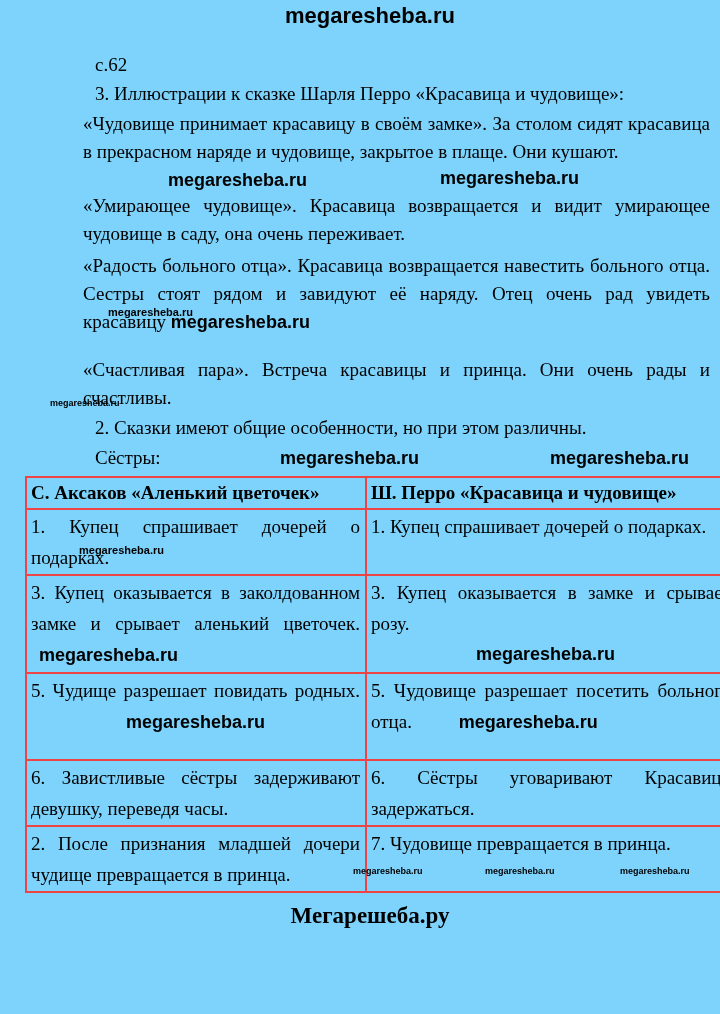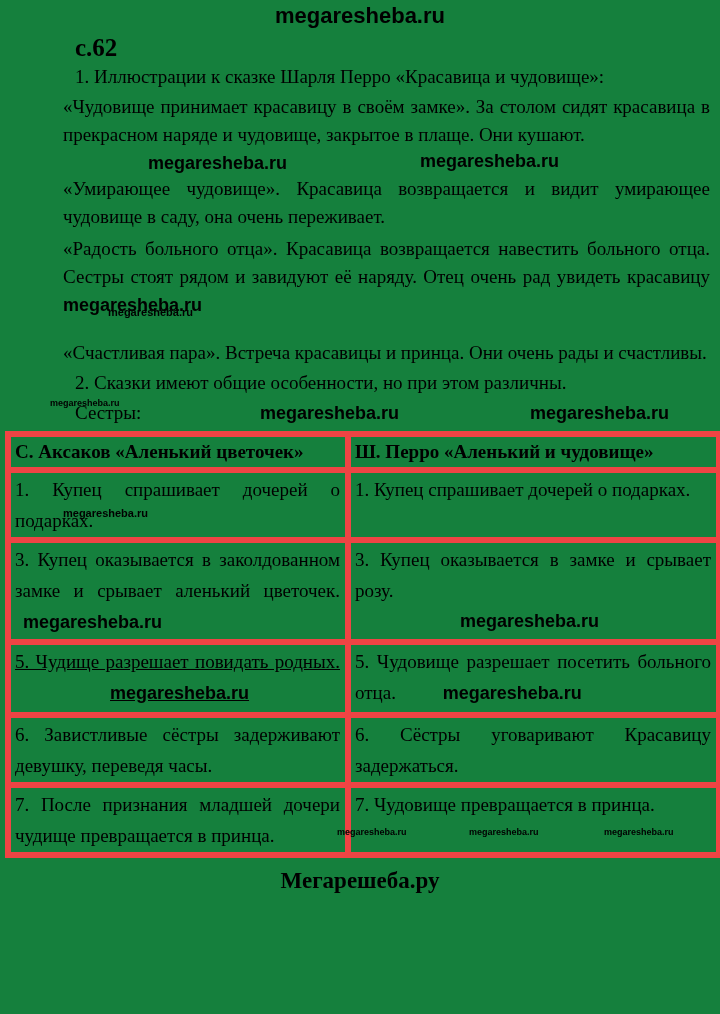--- a/index.html
+++ b/index.html
@@ -1,37 +1,38 @@
 <!DOCTYPE html>
 <html><head>
 <meta charset="utf-8">
 <style>
   * { box-sizing: border-box; }
   html, body { margin: 0; padding: 0; background: #ffffff; }
   .page {
     position: relative;
     width: 720px;
     height: 1014px;
-    background: #15803d;
+    background: #7dd3fc;
     color: #000000;
     font-family: "Liberation Serif", serif;
     overflow: hidden;
+    padding-left: 20px;
   }
   .site-top {
     padding-top: 3px;
     text-align: center;
     font-family: "Liberation Sans", sans-serif;
     font-weight: bold;
     font-size: 22px;
     line-height: 26px;
   }
   .page-ref {
-    margin: 8px 0 4px 75px;
-    font-size: 25px;
-    font-weight: bold;
+    margin: 25px 0 4px 75px;
+    font-size: 19px;
+    font-weight: normal;
     line-height: 22px;
   }
   .text {
     margin: 0 10px 0 63px;
     font-size: 19px;
     line-height: 28px;
     text-align: justify;
   }
   .text p { margin: 0 0 4px 0; position: relative; }
   .text p.tight { margin-bottom: 2px; }
@@ -49,21 +50,21 @@
   .wm-xs { font-size: 9px; }
   .wm-line { position: relative; height: 24px; }
   .abs { position: absolute; }
   table.compare {
     border-collapse: collapse;
     table-layout: fixed;
     width: 711px;
     margin: 4px 0 0 5px;
   }
   .compare th, .compare td {
-    border: 6px solid #ef4444;
+    border: 2px solid #ef4444;
     vertical-align: top;
     padding: 1px 5px 1px 4px;
     font-size: 19px;
     line-height: 31px;
     text-align: justify;
     position: relative;
     overflow: visible;
   }
   .compare th {
     font-weight: bold;
@@ -88,86 +89,86 @@
 </head>
 <body>
 
 <div class="page">
 
   <div class="site-top">megaresheba.ru</div>
 
   <div class="page-ref">с.62</div>
 
   <div class="text">
-    <p class="indent tight"><span>1. Иллюстрации к сказке Шарля Перро «Красавица и чудовище»:</span></p>
+    <p class="indent tight"><span>3. Иллюстрации к сказке Шарля Перро «Красавица и чудовище»:</span></p>
 
     <p class="tight"><span>«Чудовище принимает красавицу в своём замке». За столом сидят красавица в прекрасном наряде и чудовище, закрытое в плаще. Они кушают.</span></p>
 
     <div class="wm-line">
       <span class="wm wm-lg abs" style="left:85px; top:-2px;">megaresheba.ru</span>
       <span class="wm wm-lg abs" style="left:357px; top:-4px;">megaresheba.ru</span>
     </div>
 
     <p><span>«Умирающее чудовище». Красавица возвращается и видит умирающее чудовище в саду, она очень переживает.</span></p>
 
     <p class="roomy"><span>«Радость больного отца». Красавица возвращается навестить больного отца. Сестры стоят рядом и завидуют её наряду. Отец очень рад увидеть красавицу</span> <strong class="wm wm-lg">megaresheba.ru</strong></p>
 
     <p class="roomy2"><span>«Счастливая пара». Встреча красавицы и принца. Они очень рады и счастливы.</span></p>
 
     <p class="indent tight"><span>2. Сказки имеют общие особенности, но при этом различны.</span></p>
 
-    <p class="indent" style="margin-bottom:0;"><span>Сестры:</span>
+    <p class="indent" style="margin-bottom:0;"><span>Сёстры:</span>
       <span class="wm wm-lg abs" style="left:185px; top:0;">megaresheba.ru</span>
       <span class="wm wm-lg abs" style="left:455px; top:0;">megaresheba.ru</span>
     </p>
   </div>
 
   <table class="compare">
     <colgroup>
       <col class="col-left">
       <col class="col-right">
     </colgroup>
     <tbody>
         <tr>
       <th><span>С. Аксаков «Аленький цветочек»</span></th>
-      <th><span>Ш. Перро «Аленький и чудовище»</span></th>
+      <th><span>Ш. Перро «Красавица и чудовище»</span></th>
     </tr>
     <tr>
       <td style="height:65px;">
         <span class="cell-text">1. Купец спрашивает дочерей о подарках.</span>
         <span class="wm wm-sm abs" style="left:52px; top:25px;">megaresheba.ru</span>
       </td>
       <td><span class="cell-text">1. Купец спрашивает дочерей о подарках.</span></td>
     </tr>
     <tr>
       <td style="height:93px;">
         <span class="cell-text" style="text-indent:14px;">3. Купец оказывается в заколдованном замке и срывает аленький цветочек.</span>
         <strong class="wm wm-lg" style="margin-left:8px;">megaresheba.ru</strong>
       </td>
       <td>
         <span class="cell-text" style="text-indent:10px;">3. Купец оказывается в замке и срывает розу.</span>
         <strong class="wm wm-lg wm-block">megaresheba.ru</strong>
       </td>
     </tr>
     <tr>
-      <td style="height:73px;text-decoration:underline;">
+      <td style="height:87px;">
         <span class="cell-text">5. Чудище разрешает повидать родных.</span>
         <strong class="wm wm-lg" style="margin-left:95px;">megaresheba.ru</strong>
       </td>
       <td>
         <span class="cell-text" style="text-indent:10px;">5. Чудовище разрешает посетить больного отца.</span>
         <strong class="wm wm-lg" style="margin-left:42px;">megaresheba.ru</strong>
       </td>
     </tr>
     <tr>
       <td style="height:65px;"><span class="cell-text">6. Завистливые сёстры задерживают девушку, переведя часы.</span></td>
       <td><span class="cell-text" style="text-indent:10px;">6. Сёстры уговаривают Красавицу задержаться.</span></td>
     </tr>
     <tr>
-      <td style="height:65px;"><span class="cell-text">7. После признания младшей дочери чудище превращается в принца.</span></td>
+      <td style="height:65px;"><span class="cell-text">2. После признания младшей дочери чудище превращается в принца.</span></td>
       <td>
         <span class="cell-text" style="text-indent:8px;">7. Чудовище превращается в принца.</span>
         <span class="wm wm-xs abs" style="left:-14px; top:29px;">megaresheba.ru</span>
         <span class="wm wm-xs abs" style="left:118px; top:29px;">megaresheba.ru</span>
         <span class="wm wm-xs abs" style="left:253px; top:29px;">megaresheba.ru</span>
       </td>
     </tr>
   </tbody>
     </table>
 

